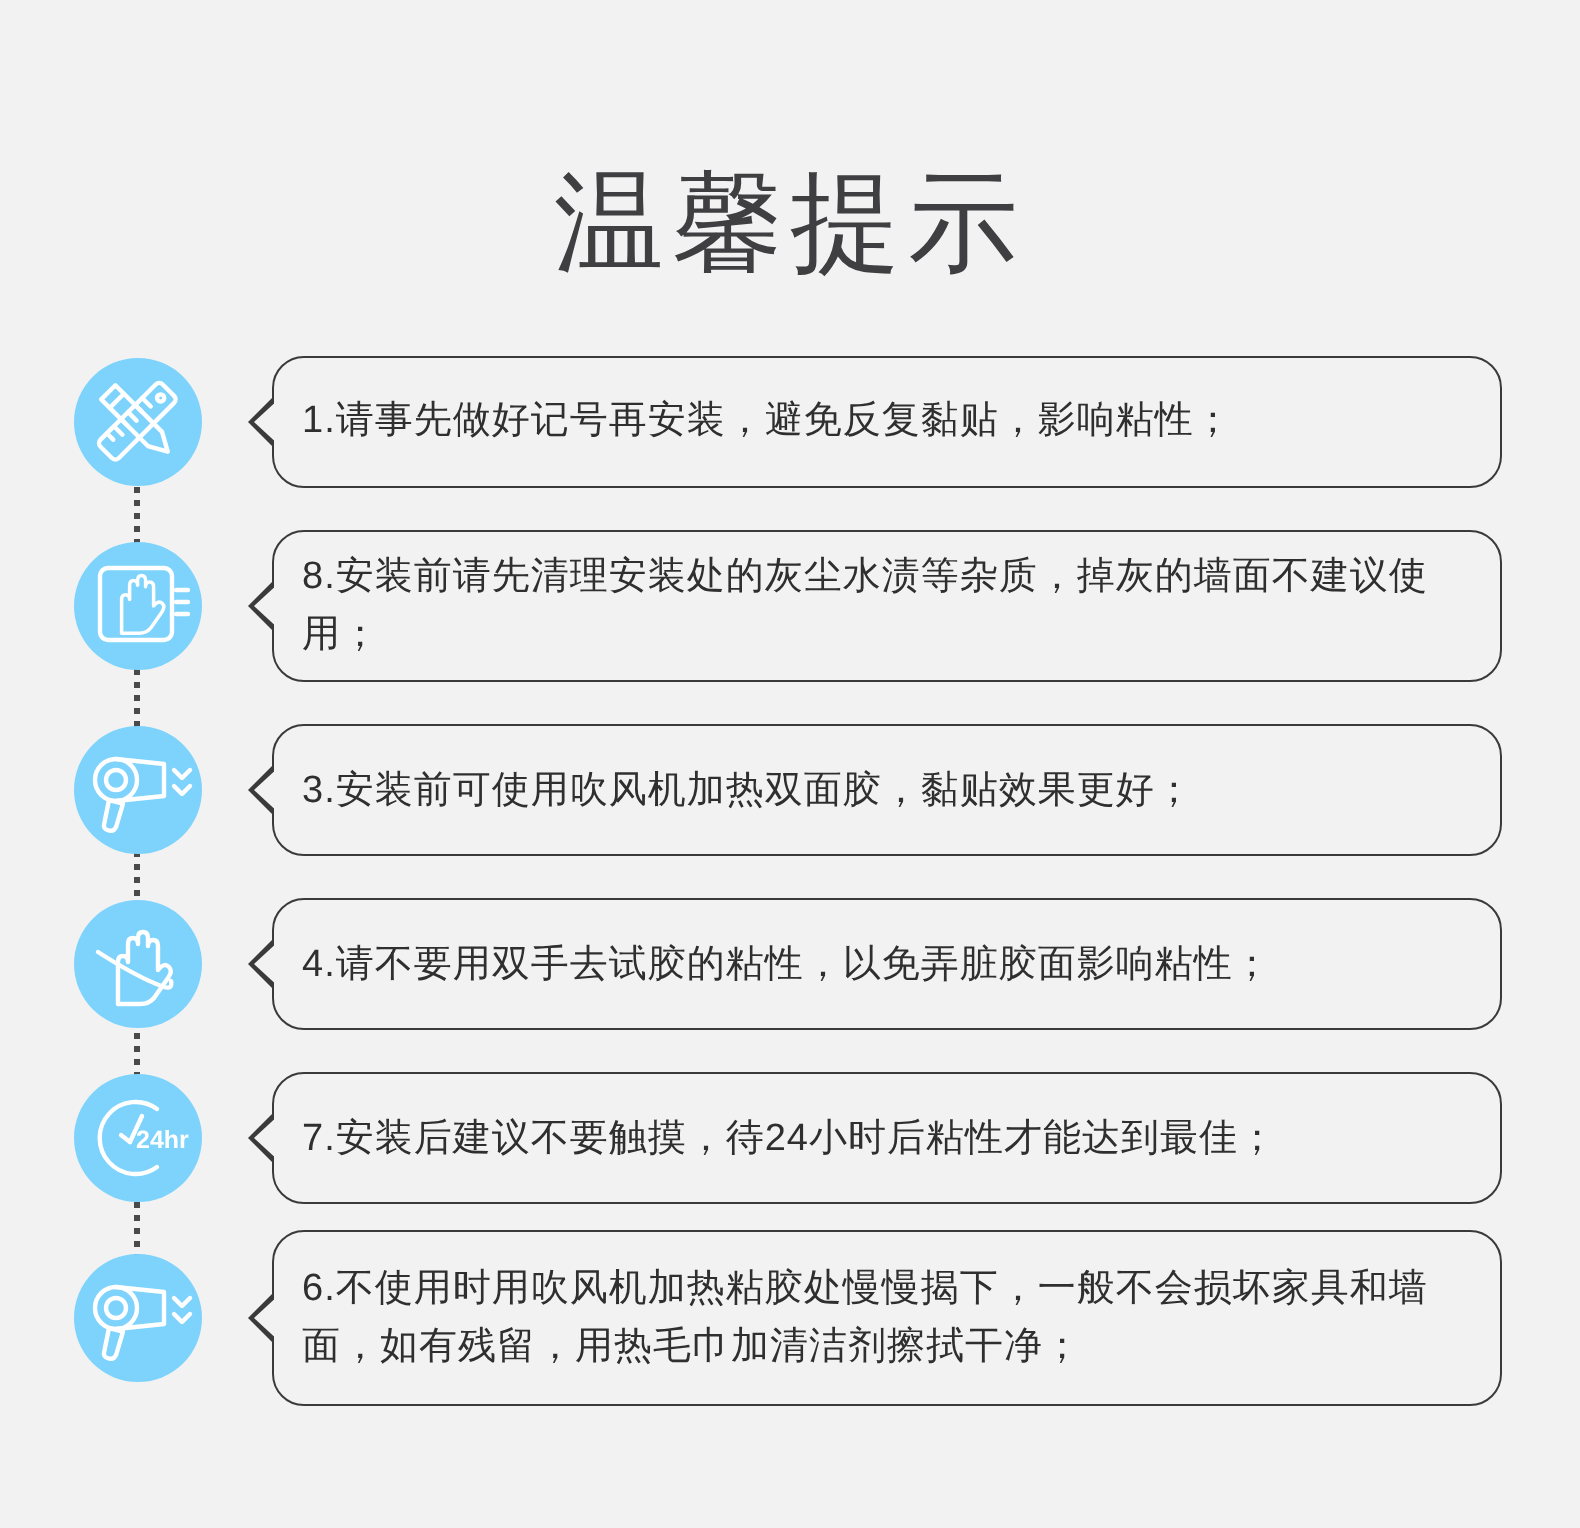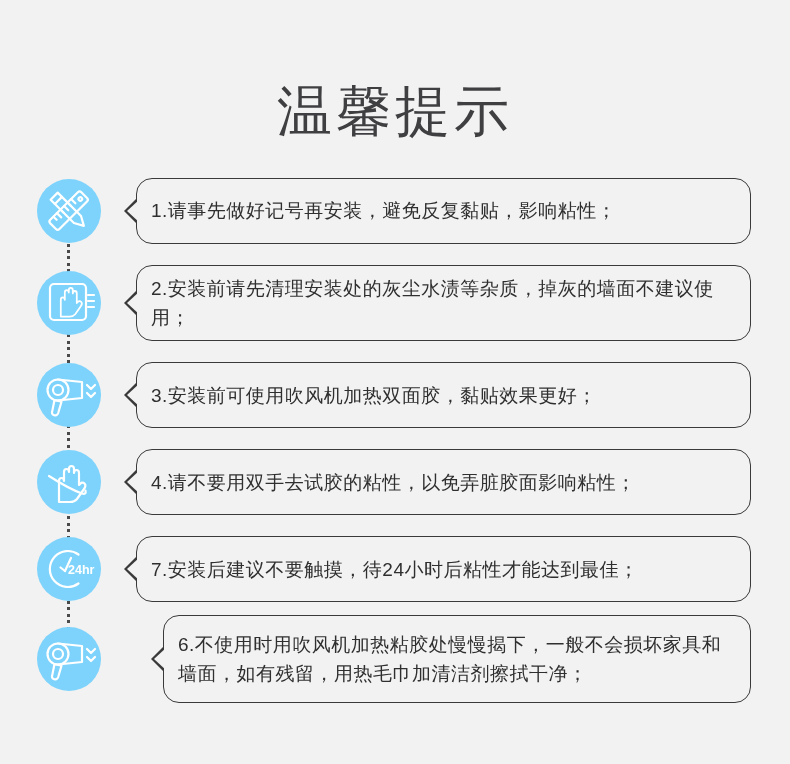--- a/index.html
+++ b/index.html
@@ -39,21 +39,21 @@
     background: repeating-linear-gradient(to bottom, #4a4a4a 0 3px, transparent 3px 6.5px);
     z-index: 0;
   }
   .tip-row {
     position: relative;
     z-index: 1;
     display: flex;
     align-items: center;
     margin-bottom: 21px;
   }
-  .tip-row.last { margin-bottom: 4px; gap: 27px; }
+  .tip-row.last { margin-bottom: 4px; }
   .tip-row.tight { margin-top: -8px; }
   .tip-icon {
     flex: 0 0 64px;
     width: 64px;
     height: 64px;
     border-radius: 50%;
     background: #7dd3fc;
     display: flex;
     align-items: center;
     justify-content: center;
@@ -151,21 +151,21 @@
       <div class="tip-icon">
         <svg viewBox="0 0 64 64" aria-hidden="true">
           <rect x="13" y="13" width="36" height="36" rx="4"></rect>
           <path d="M51 24h6M51 30h6M51 36h6"></path>
           <g transform="translate(7 4) scale(0.8)">
             <path d="M21 52 L21 31 Q21 28 23.5 28 Q26 28 26 31 L26 22 Q26 19 28.5 19 Q31 19 31 22 L31 19 Q31 16 33.5 16 Q36 16 36 19 L36 23 Q36 20 38.5 20 Q41 20 41 23 L41 35 Q44 31 46.5 33.5 Q48.5 35.5 46 39 L39 49 Q36.5 52 32 52 Z"></path>
           </g>
         </svg>
       </div>
       <div class="bubble">
-        <span class="bubble-text">2.安装前请先清理安装处的灰尘水渍等杂质，掉灰的墙面不建议使用；</span>
+        <span class="bubble-text">8.安装前请先清理安装处的灰尘水渍等杂质，掉灰的墙面不建议使用；</span>
       </div>
     </div>
 
     <div class="tip-row">
       <div class="tip-icon">
         <svg viewBox="0 0 64 64" aria-hidden="true">
           <circle cx="21" cy="27" r="10.5"></circle>
           <circle cx="21" cy="27" r="5"></circle>
           <path d="M21 16.5 L45 19 L45 35 L21 37.5"></path>
           <path d="M17.5 37 L24.5 38.8 L21.2 50 Q20.2 53 17.2 52.2 Q14.2 51.4 15.2 48.4 Z"></path>

